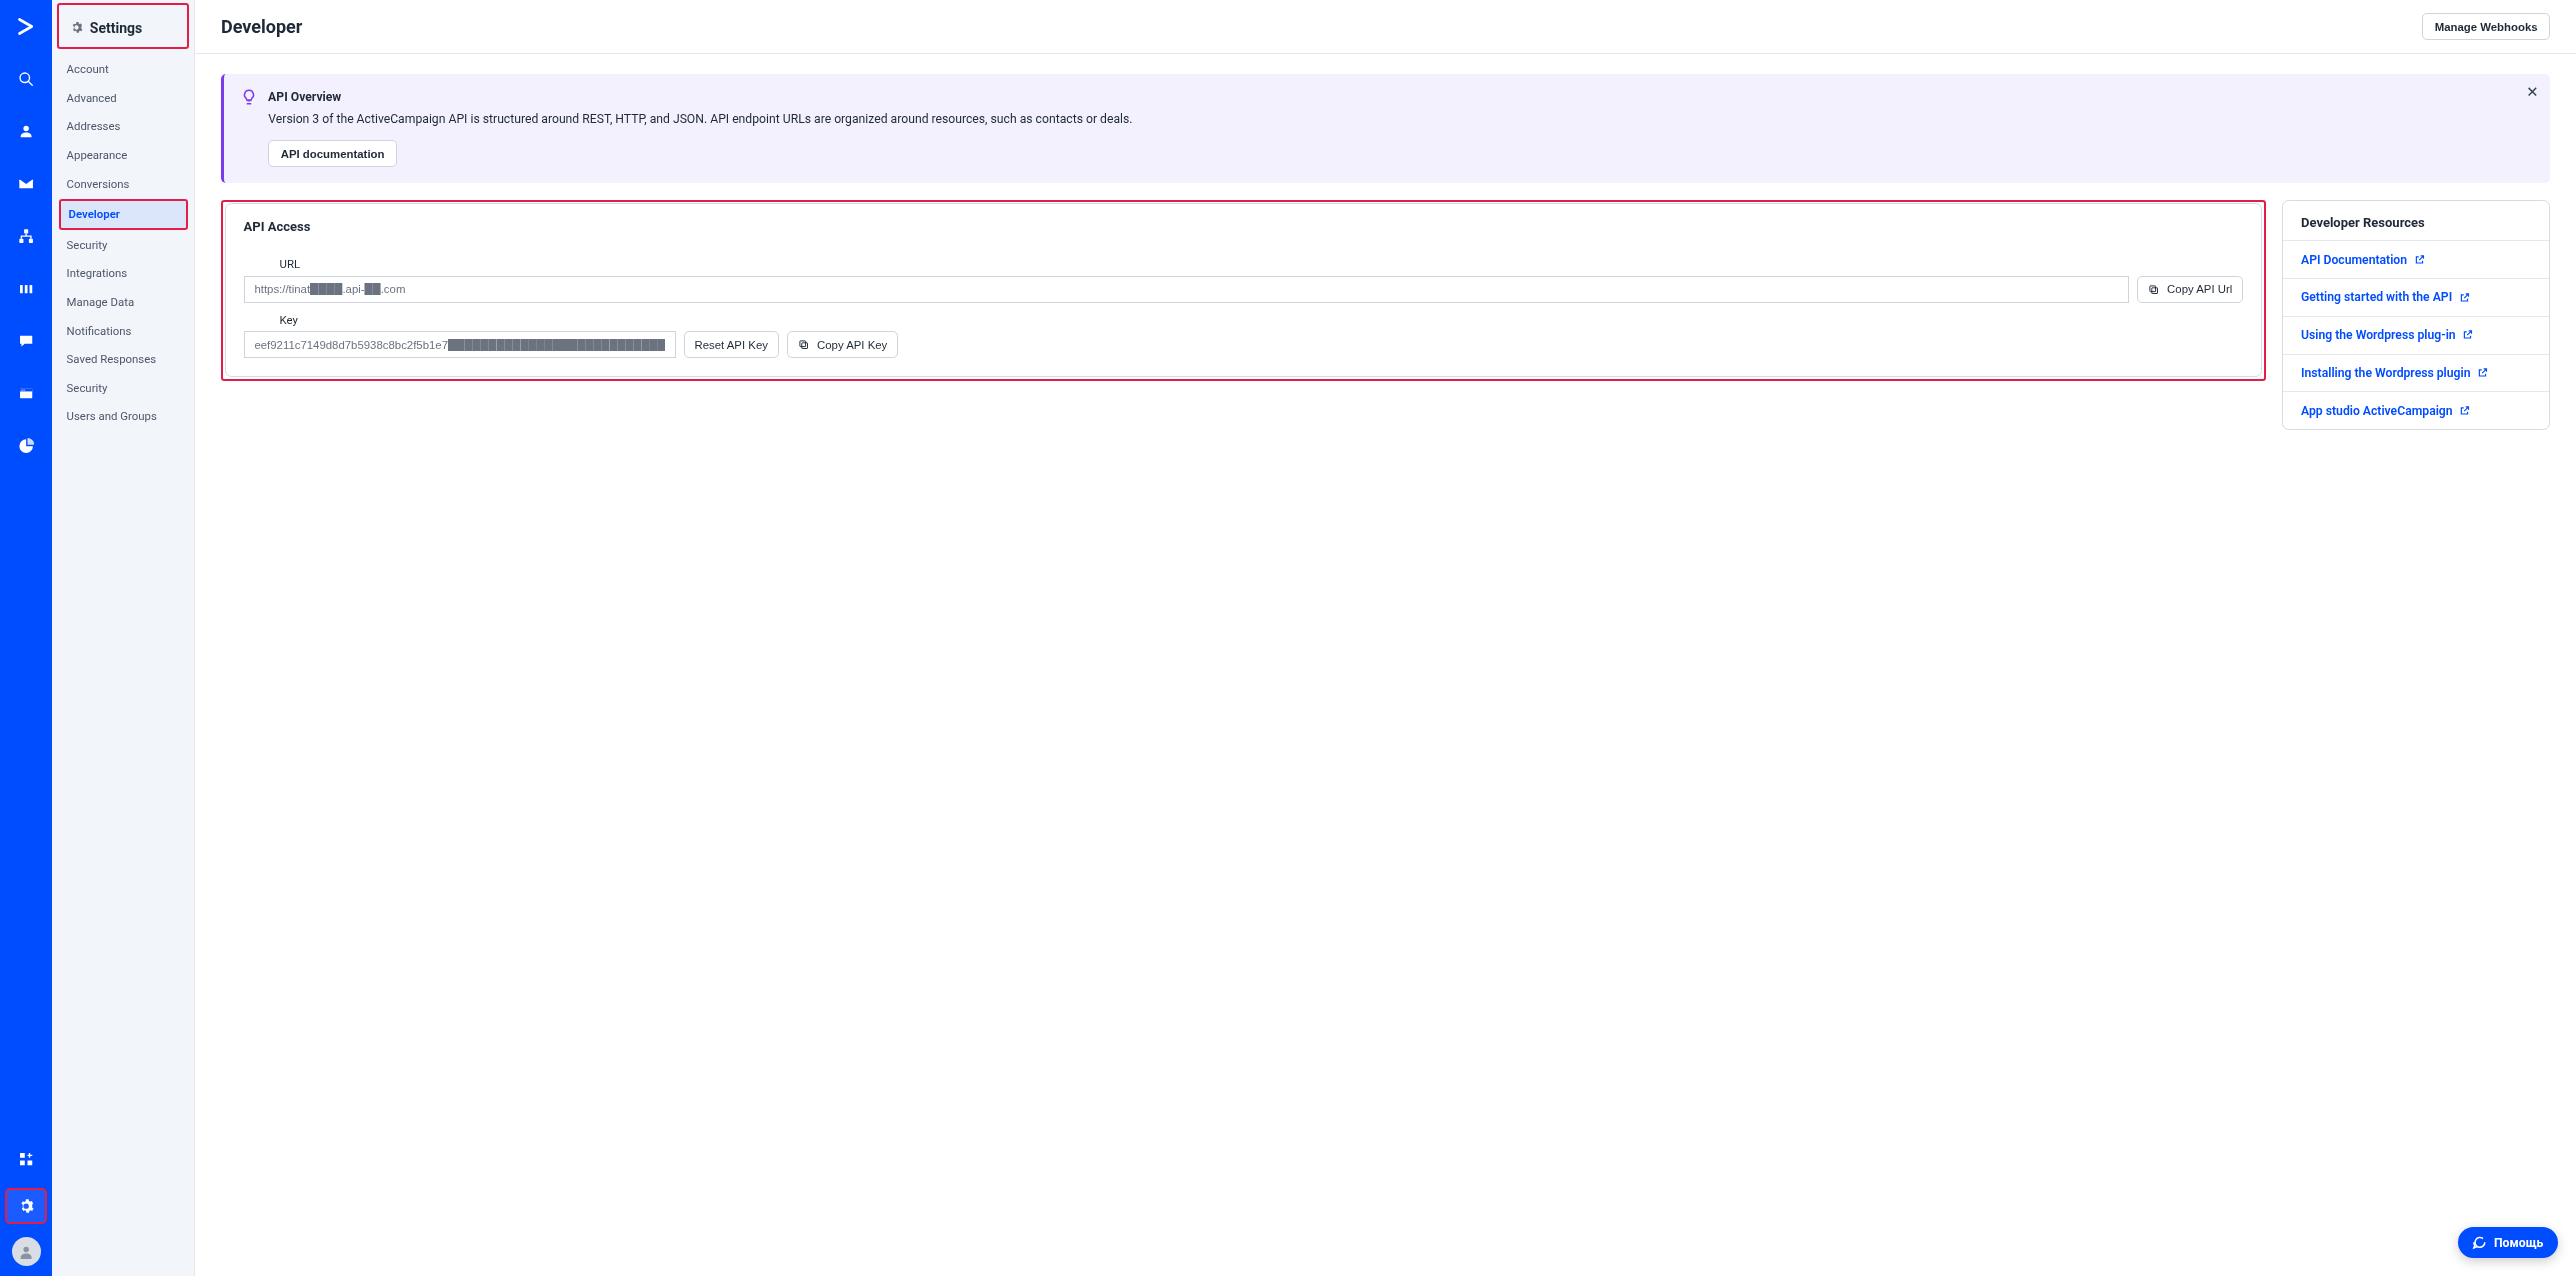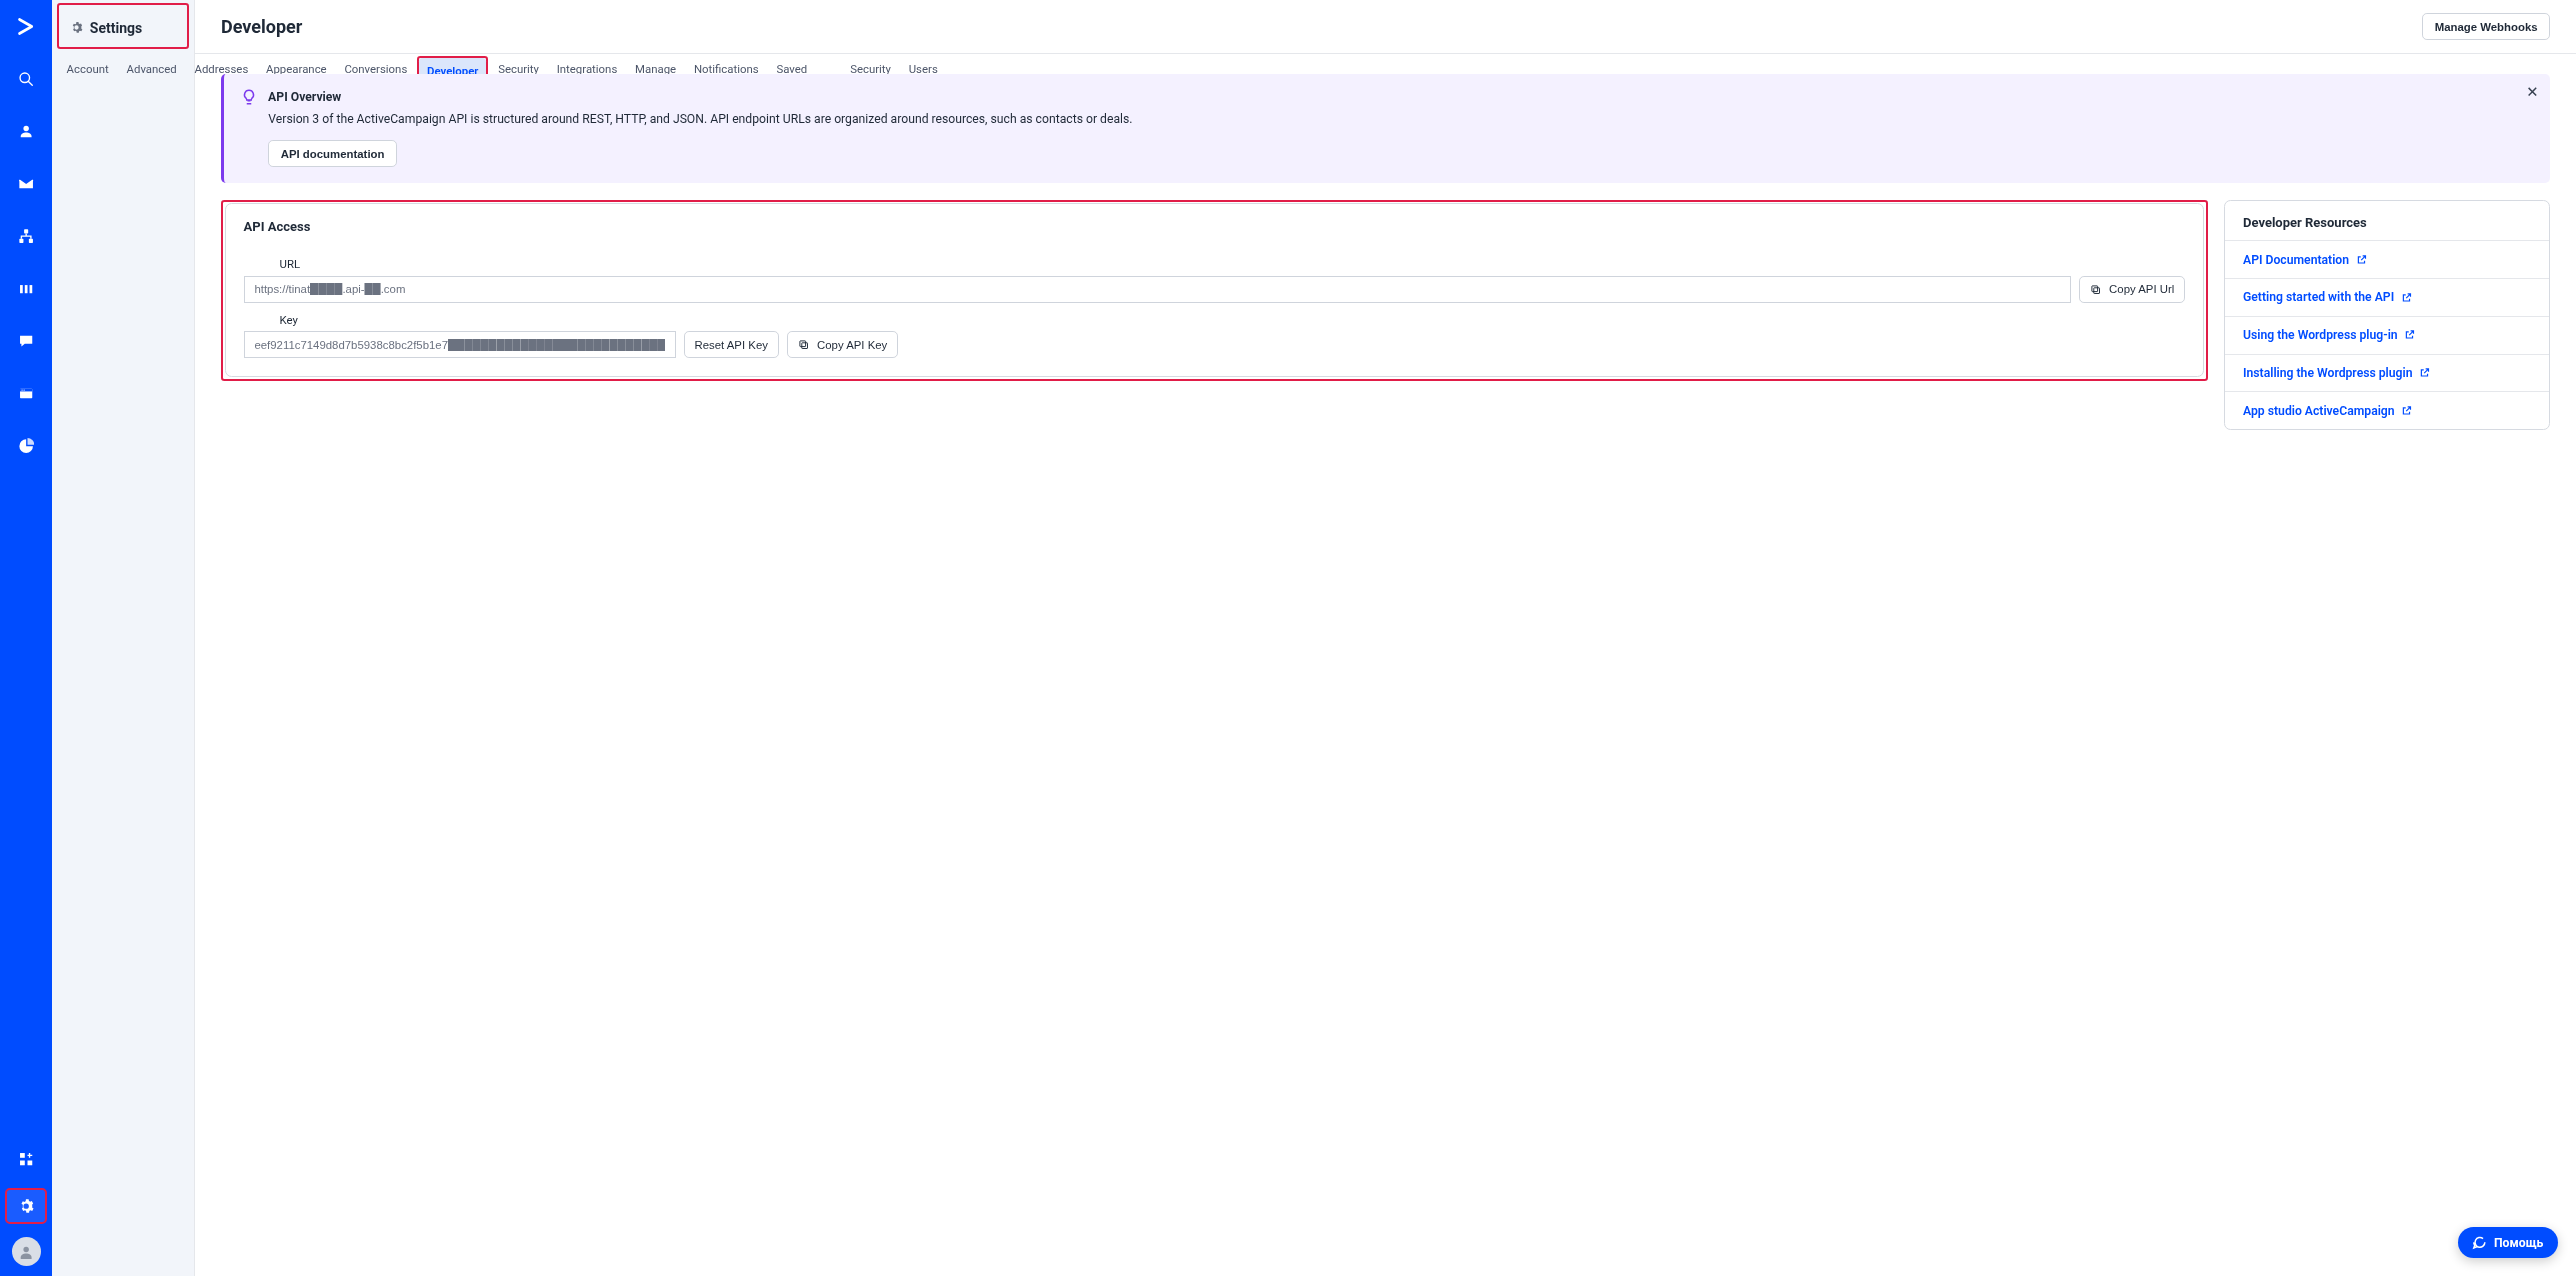--- a/index.html
+++ b/index.html
@@ -13,21 +13,21 @@
 .icon-sidebar .nav-icon { width: 33px; height: 33px; display: flex; align-items: center; justify-content: center; color: #fff; cursor: pointer; border-radius: 4.9px; position: relative; }
 .icon-sidebar .nav-icon.active { background: #1a5cff; }
 .icon-sidebar .nav-icon.active::after { content: ""; position: absolute; right: -13px; top: 50%; transform: translateY(-50%); width: 0; height: 0; border-top: 6.5px solid transparent; border-bottom: 6.5px solid transparent; border-right: 6.5px solid #f2f5fa; }
 .icon-sidebar .avatar { width: 29px; height: 29px; border-radius: 50%; background: #d9dee6; display: flex; align-items: center; justify-content: center; color: #6b7280; }
 .highlight-box { border: 2.4px solid #e11d48; border-radius: 3.3px; }
 
 
 .settings-sidebar { width: 143px; background: #f2f5fa; border-right: 0.8px solid #e5e7eb; display: flex; flex-direction: column; flex-shrink: 0; }
 .settings-header { padding: 13px 8.1px 9.8px; display: flex; align-items: center; gap: 6.5px; font-weight: 700; font-size: 14px; color: #1f2937; }
 .settings-header-wrap { margin: 3.3px 4.9px 6.5px; padding: 1.6px 3.3px; }
-.settings-nav { display: flex; flex-direction: row; padding: 0 6.5px; gap: 1.6px; }
+.settings-nav { display: flex; flex-direction: column; padding: 0 6.5px; gap: 1.6px; }
 .settings-nav .item { padding: 6.5px 8.1px; border-radius: 3.3px; font-size: 11.4px; color: #4d566a; cursor: pointer; }
 .settings-nav .item.active { background: #dbe6fb; color: #004cff; font-weight: 600; }
 .settings-nav .item-wrap { }
 
 
 .main { flex: 1; display: flex; flex-direction: column; overflow: auto; }
 .main-header { display: flex; align-items: center; justify-content: space-between; padding: 13px 26px; border-bottom: 0.8px solid #e5e7eb; }
 .main-header h1 { font-size: 18px; font-weight: 700; }
 .btn-outline { background: #fff; border: 0.8px solid #cfd4dc; border-radius: 4.9px; padding: 6.5px 11.4px; font-size: 11.4px; font-weight: 600; color: #1f2937; cursor: pointer; }
 
@@ -38,21 +38,21 @@
 .banner .close { position: absolute; top: 9.8px; right: 11.4px; cursor: pointer; color: #374151; font-size: 14.7px; }
 .banner .title-row { display: flex; align-items: center; gap: 9.8px; margin-bottom: 4.9px; }
 .banner .title-row .bulb { width: 18px; height: 18px; color: #7c3aed; flex-shrink: 0; }
 .banner .title { font-weight: 700; font-size: 12.2px; }
 .banner .desc { font-size: 12.2px; color: #1f2937; margin-left: 28px; margin-bottom: 11.4px; line-height: 1.45; }
 .banner .actions { margin-left: 28px; }
 
 
 .columns { display: flex; gap: 16.3px; align-items: flex-start; }
 .col-left { flex: 1; }
-.col-right { width: 326px; flex-shrink: 0; }
+.col-right { width: 268px; flex-shrink: 0; }
 
 .card { background: #fff; border: 0.8px solid #d6dae1; border-radius: 6.5px; }
 .card-header { padding: 14.7px 18px 4.9px; font-weight: 700; font-size: 13px; }
 .card-body { padding: 8.1px 18px 18px; }
 
 .form-label { font-size: 11.4px; color: #1f2937; margin: 9.8px 0 4.9px; display: block; padding-left: 36px; }
 .input-row { display: flex; gap: 8.1px; align-items: center; }
 .text-input { flex: 1; border: 0.8px solid #cfd4dc; border-radius: 0; padding: 6.5px 9.8px; font-size: 11.4px; color: #6b7280; background: #fff; min-width: 0; }
 .btn-sm { background: #fff; border: 0.8px solid #cfd4dc; border-radius: 4.9px; padding: 6.5px 9.8px; font-size: 11.4px; font-weight: 500; color: #1f2937; cursor: pointer; display: inline-flex; align-items: center; gap: 8px; white-space: nowrap; }
 .key-row .text-input { max-width: 432px; }

